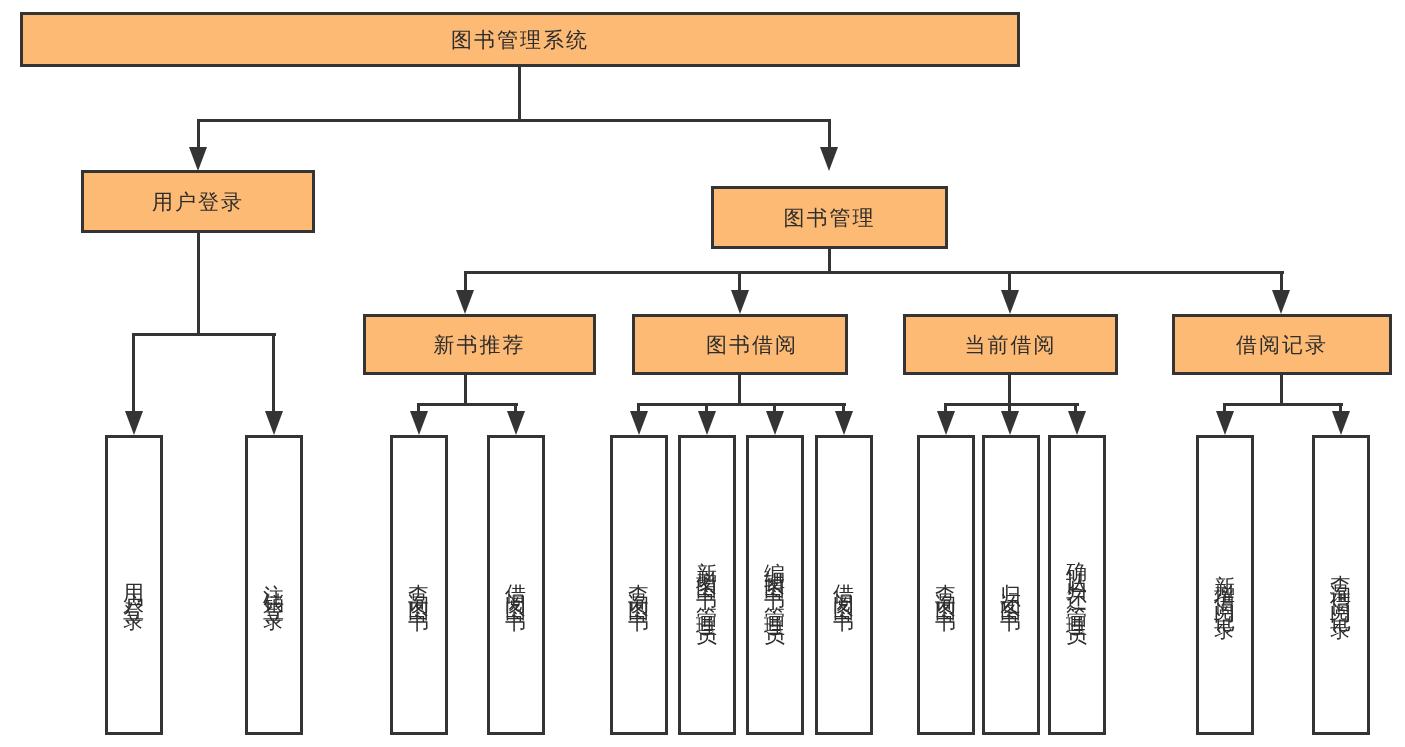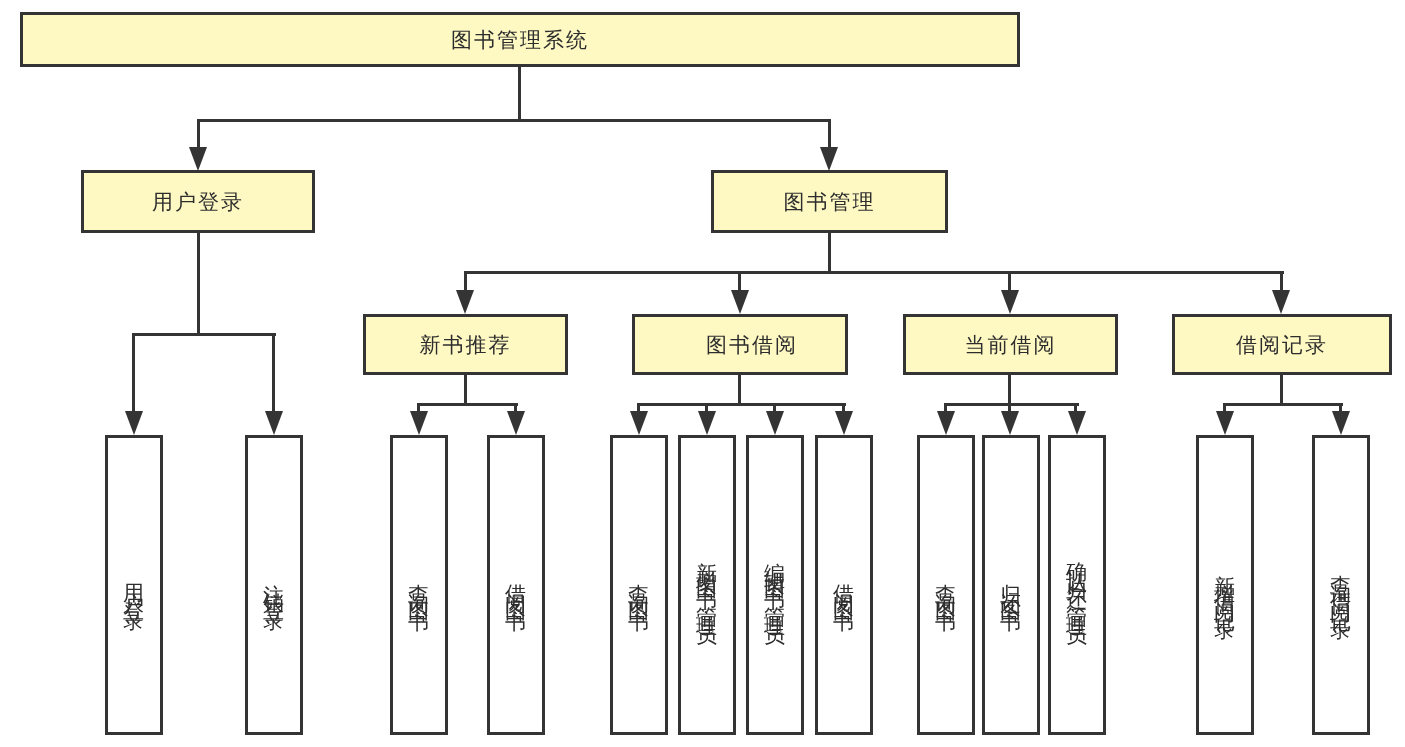--- a/index.html
+++ b/index.html
@@ -9,21 +9,21 @@
     height: 747px;
     background: #ffffff;
     overflow: hidden;
     font-family: "Liberation Sans", sans-serif;
     color: #2d2d2d;
   }
   .box {
     position: absolute;
     box-sizing: border-box;
     border: 3px solid #343434;
-    background: #fef9c3;
+    background: #fdba74;
     display: flex;
     align-items: center;
     justify-content: center;
     font-size: 21px;
     letter-spacing: 2px;
     color: #2d2d2d;
     z-index: 2;
   }
   .vbox {
     position: absolute;
@@ -81,21 +81,21 @@
   <div class="vline" style="left:518px; top:67px; height:53px;"></div>
   <div class="hline" style="left:197px; top:119px; width:634px;"></div>
   <div class="vline" style="left:197px; top:119px; height:30px;"></div>
   <div class="vline" style="left:828px; top:119px; height:30px;"></div>
   <div class="arrow" style="left:189px; top:147px;"></div>
   <div class="arrow" style="left:820px; top:147px;"></div>
 
   <div class="box" style="left:81px; top:170px; width:234px; height:63px;">
     <span>用户登录</span>
   </div>
-  <div class="box" style="left:711px; top:170px; width:237px; height:63px;">
+  <div class="box" style="left:711px; top:186px; width:237px; height:63px;">
     <span>图书管理</span>
   </div>
 
   <div class="vline" style="left:197px; top:233px; height:102px;"></div>
   <div class="hline" style="left:132px; top:333px; width:144px;"></div>
   <div class="vline" style="left:132px; top:333px; height:80px;"></div>
   <div class="vline" style="left:272px; top:333px; height:80px;"></div>
   <div class="arrow" style="left:125px; top:411px;"></div>
   <div class="arrow" style="left:265px; top:411px;"></div>
 
@@ -103,21 +103,21 @@
   <div class="hline" style="left:464px; top:271px; width:820px;"></div>
   <div class="vline" style="left:464px; top:271px; height:20px;"></div>
   <div class="vline" style="left:738px; top:271px; height:20px;"></div>
   <div class="vline" style="left:1008px; top:271px; height:20px;"></div>
   <div class="vline" style="left:1280px; top:271px; height:20px;"></div>
   <div class="arrow" style="left:456px; top:290px;"></div>
   <div class="arrow" style="left:731px; top:290px;"></div>
   <div class="arrow" style="left:1001px; top:290px;"></div>
   <div class="arrow" style="left:1272px; top:290px;"></div>
 
-  <div class="box" style="left:363px; top:314px; width:205px; height:61px;">
+  <div class="box" style="left:363px; top:314px; width:233px; height:61px;">
     <span>新书推荐</span>
   </div>
   <div class="box" style="left:632px; top:314px; width:216px; height:61px;padding-left:24px;">
     <span>图书借阅</span>
   </div>
   <div class="box" style="left:1172px; top:314px; width:220px; height:61px;">
     <span>借阅记录</span>
   </div>
   <div class="box" style="left:903px; top:314px; width:215px; height:61px;">
     <span>当前借阅</span>

